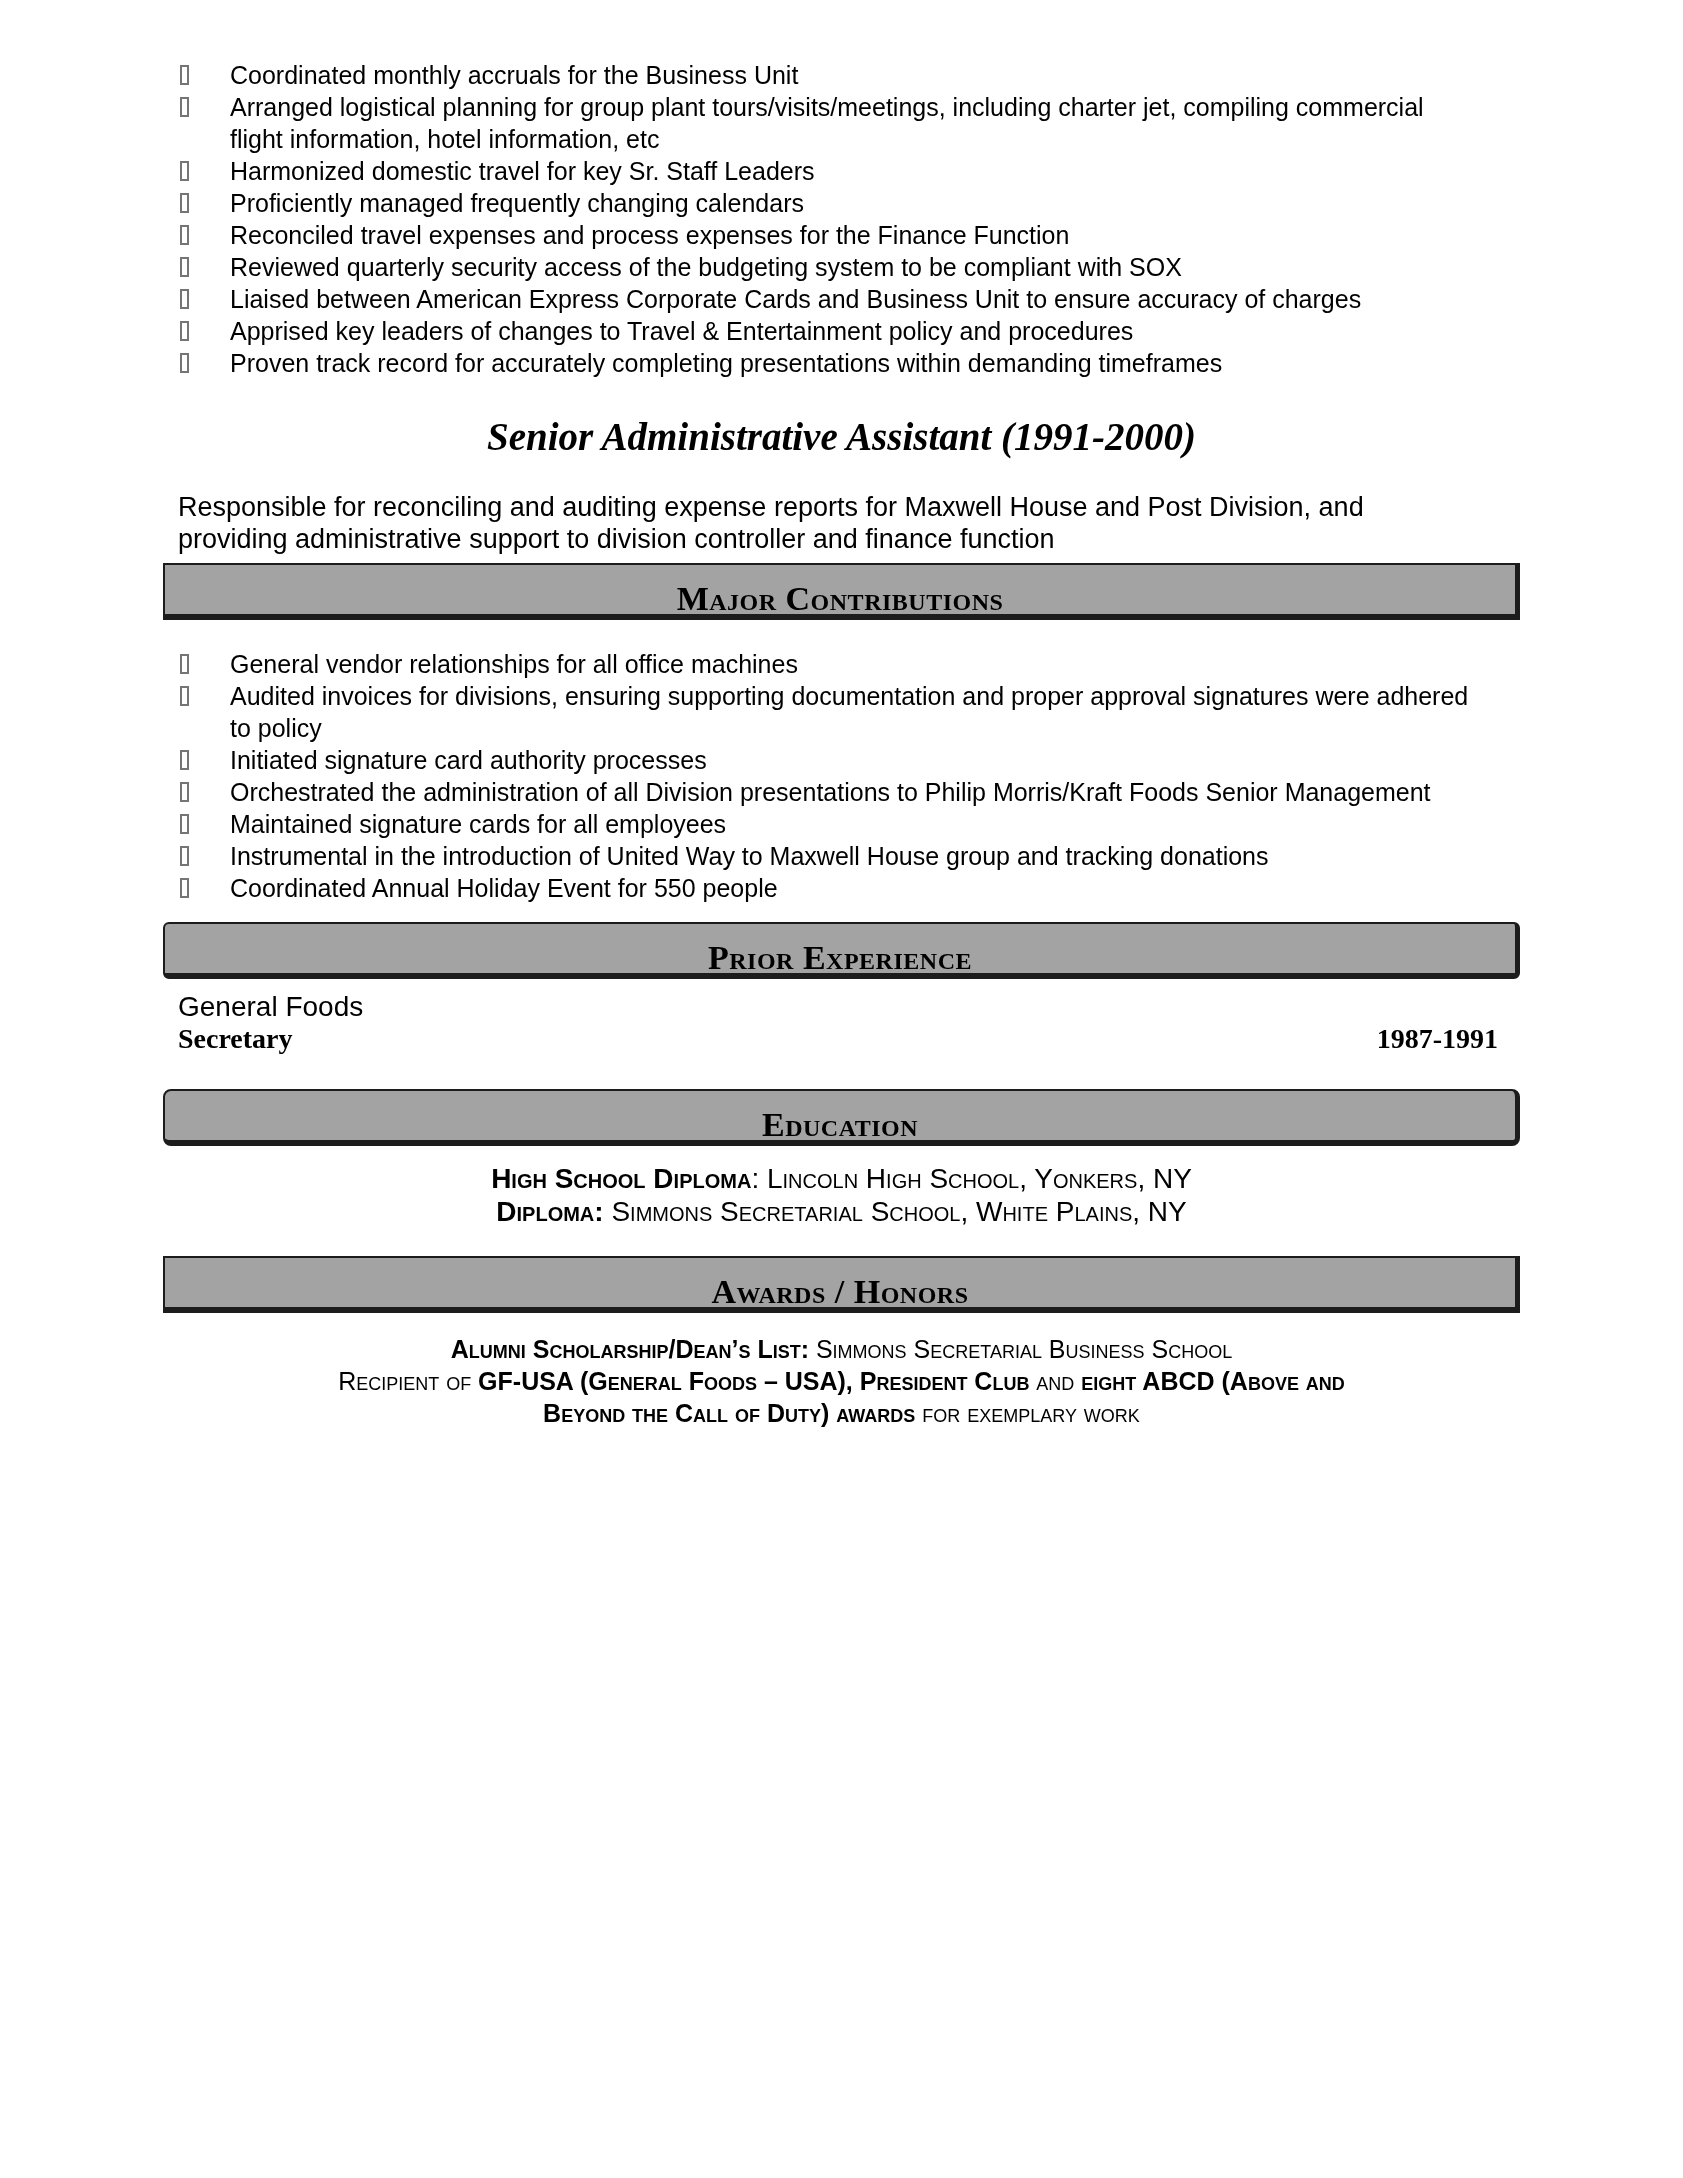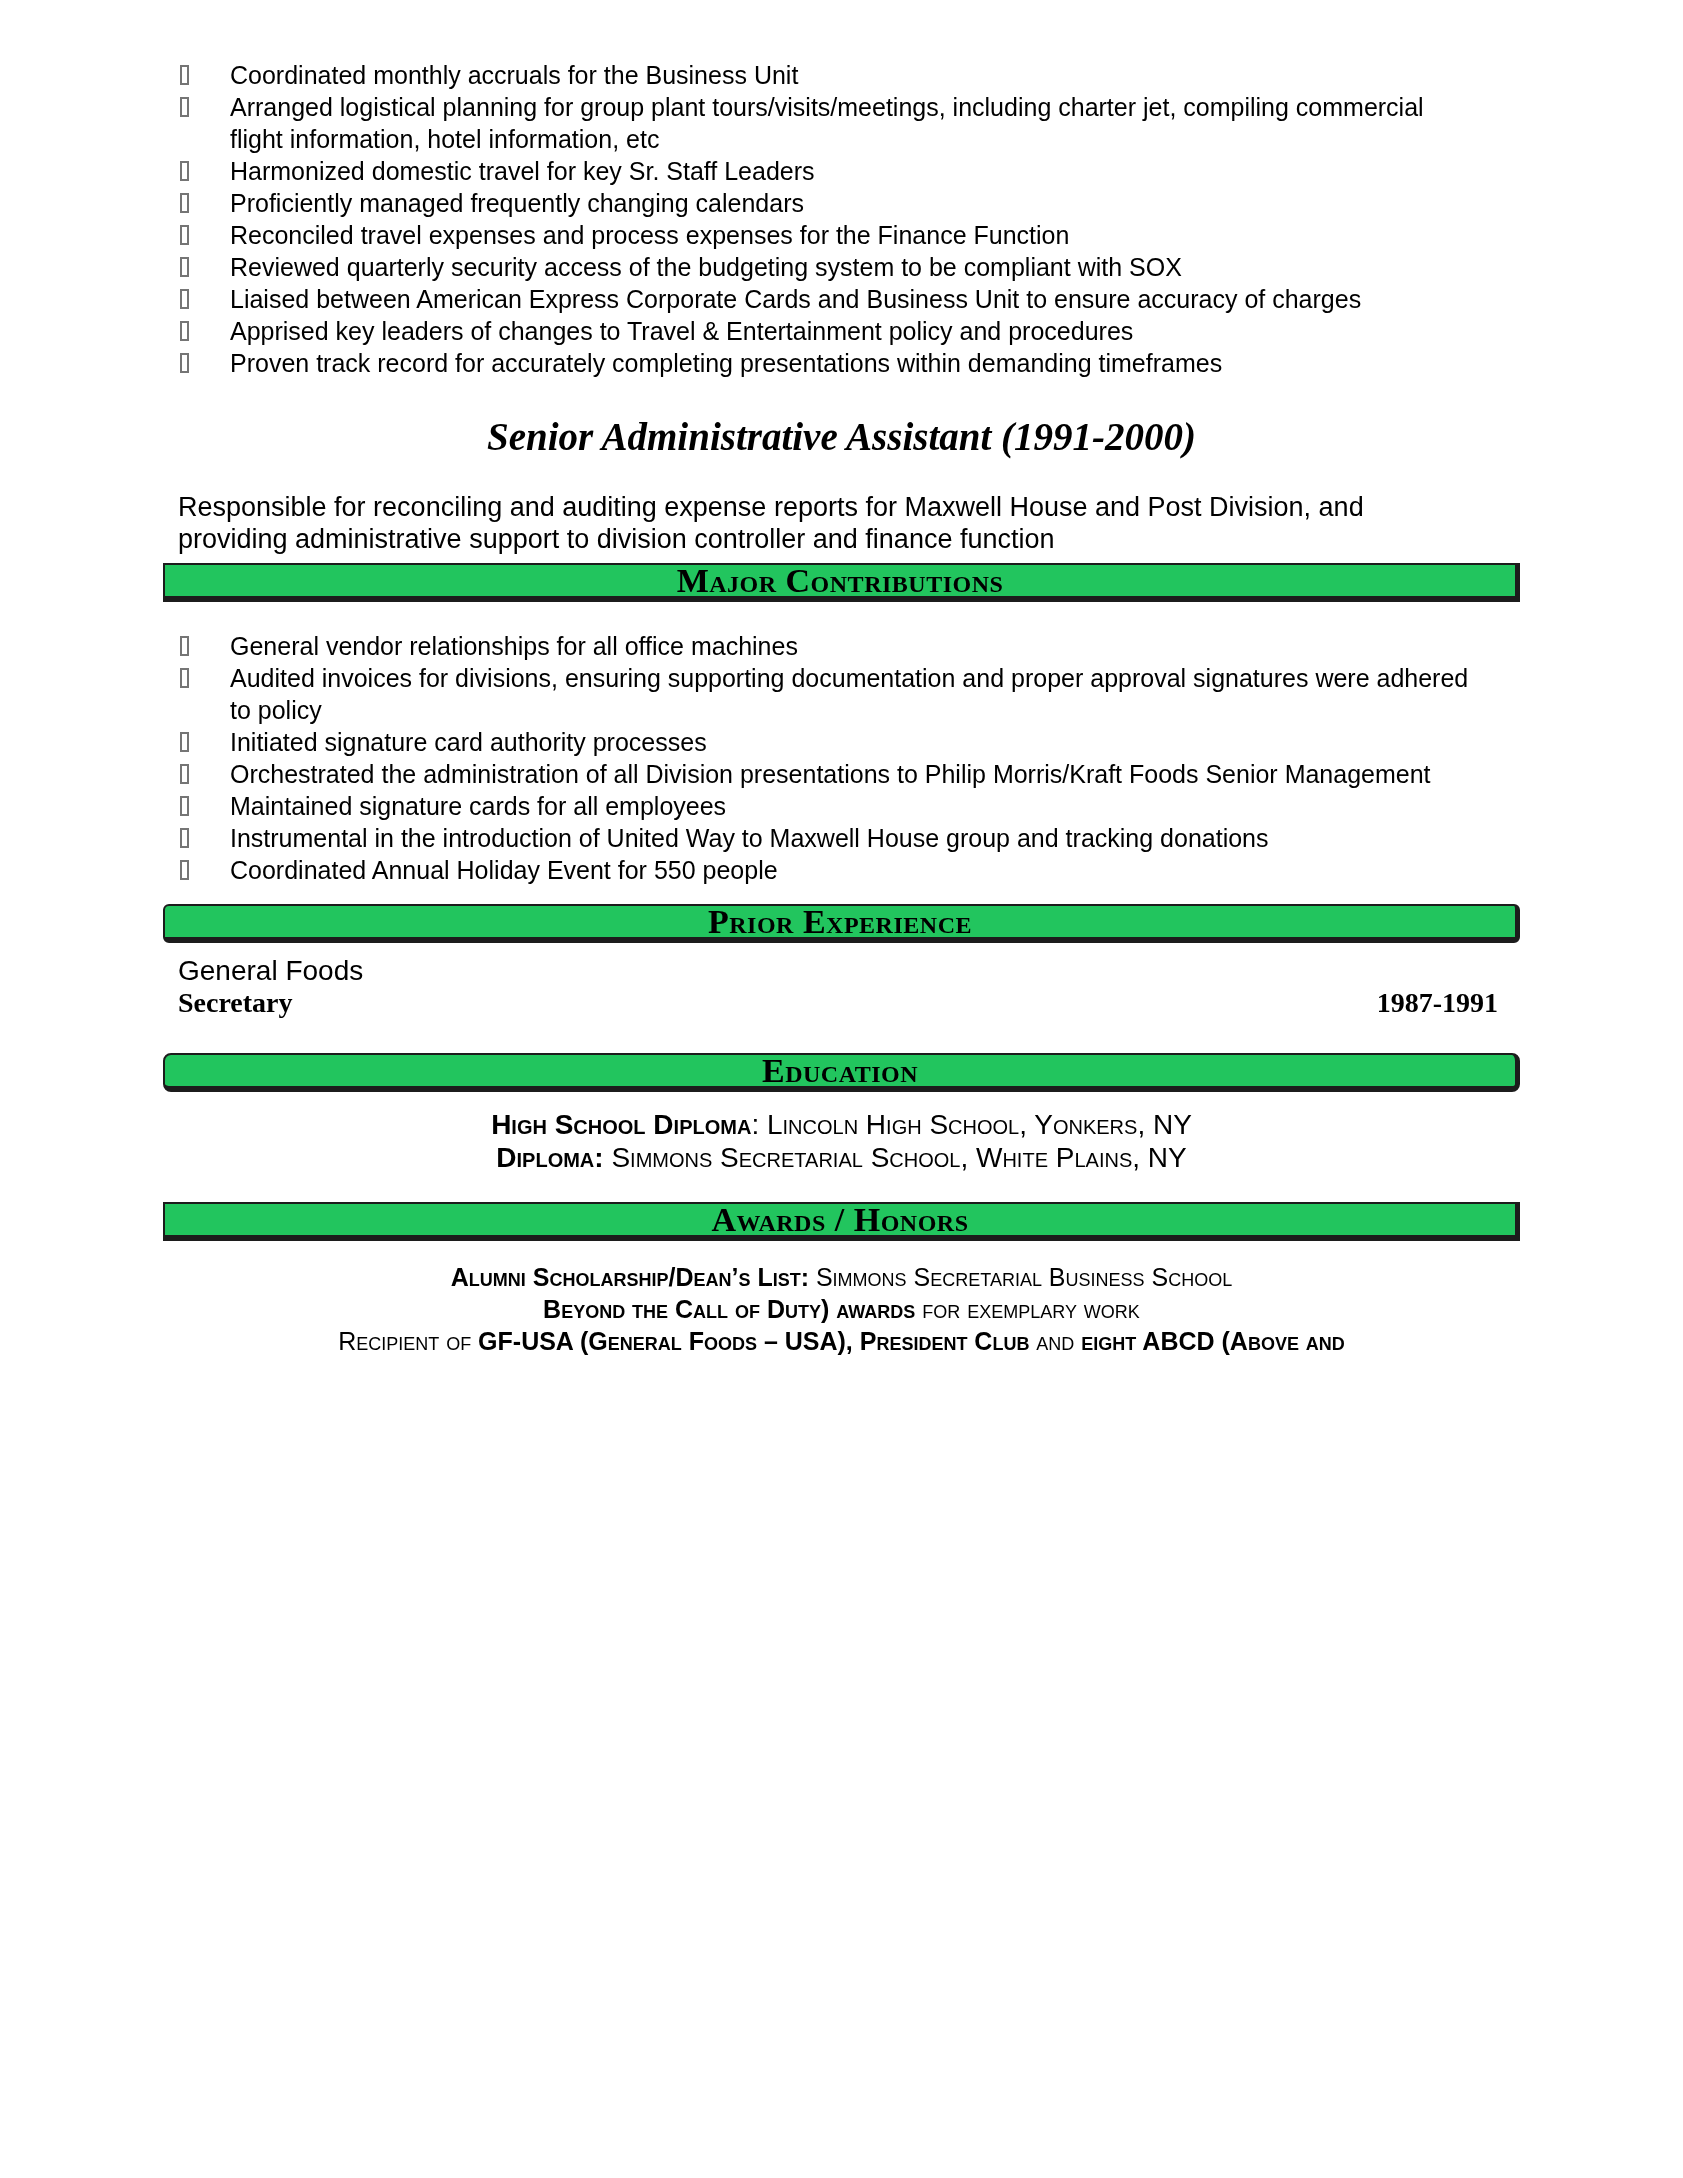--- a/index.html
+++ b/index.html
@@ -41,31 +41,31 @@
 
   
   .summary {
     margin: 32px 50px 0 15px;
     font-size: 27px;
     line-height: 32px;
   }
 
   
   .secbar {
-    background: #22c55e;
+    background: #a3a3a3;
     border: 2px solid #1c1c1c;
     border-right-width: 5px;
     border-bottom-width: 6px;
     text-align: center;
     font-family: "Liberation Serif", serif;
     font-variant: small-caps;
     font-weight: bold;
     font-size: 34px;
     line-height: 30px;
-    padding-top: 1px;
+    padding-top: 19px;
     letter-spacing: 0.5px;
   }
   #bar-mc     { margin-top: 8px; }
   #bar-pe     { margin-top: 18px; border-radius: 6px; }
   #bar-edu    { margin-top: 34px; border-radius: 8px; }
   #bar-awards { margin-top: 28px; }
 
   
   .prior { margin-top: 12px; font-size: 28px; line-height: 32px; }
   .prior .company { padding-left: 15px; }
@@ -212,18 +212,18 @@
     <div><span class="b">High School Diploma</span><span>: Lincoln High School, Yonkers, NY</span></div>
     <div><span class="b">Diploma:</span><span> Simmons Secretarial School, White Plains, NY</span></div>
   </div>
 
   <div class="secbar" id="bar-awards">
     <span>Awards / Honors</span>
   </div>
 
   <div class="awards">
     <div><span class="b">Alumni Scholarship/Dean’s List:</span><span> Simmons Secretarial Business School</span></div>
+    <div><span>Recipient of </span><span class="b">GF-USA (General Foods – USA), President Club</span><span> and </span><span class="b">eight ABCD (Above and</span></div>
     <div><span class="b">Beyond the Call of Duty) awards</span><span> for exemplary work</span></div>
-    <div><span>Recipient of </span><span class="b">GF-USA (General Foods – USA), President Club</span><span> and </span><span class="b">eight ABCD (Above and</span></div>
   </div>
 
 </div>
 
 
 </body></html>

